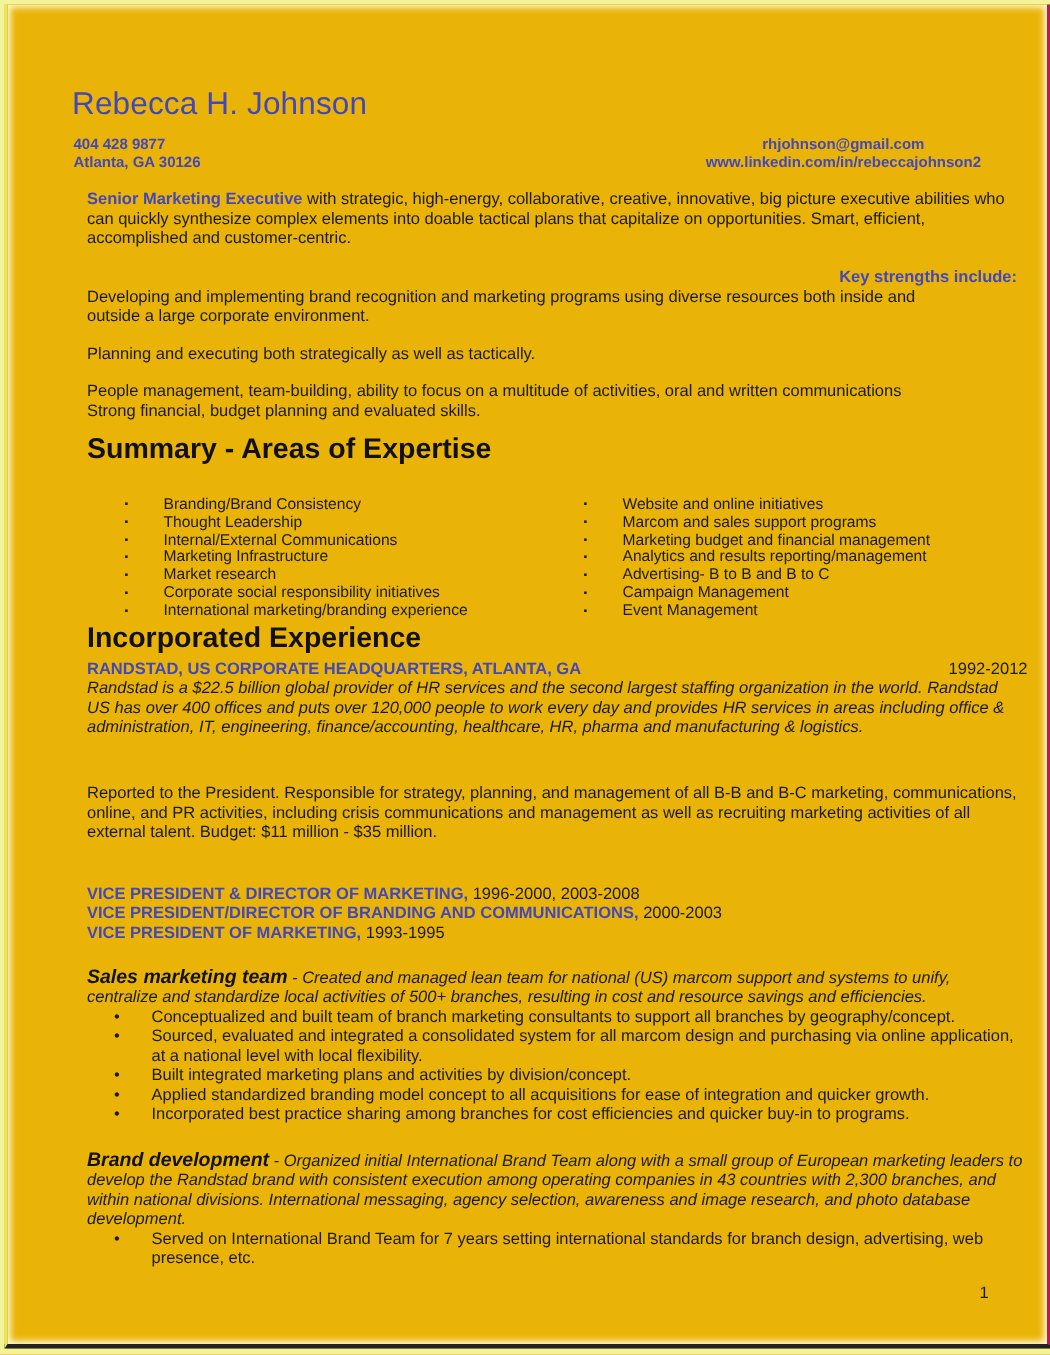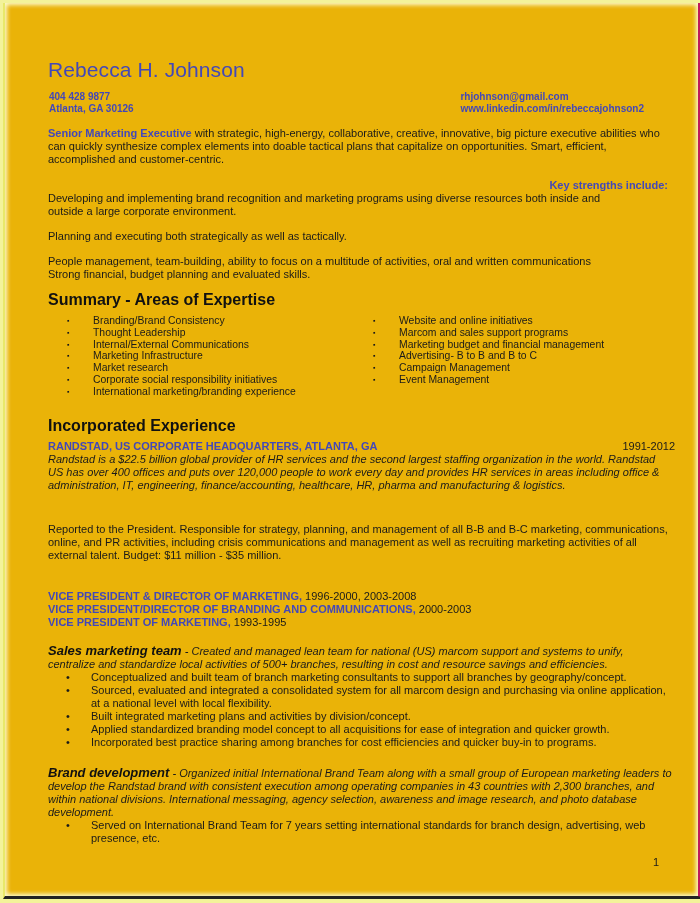--- a/index.html
+++ b/index.html
@@ -20,28 +20,28 @@
   }
   .blue { color:#4348b8; }
   .name {
     position:absolute; left:43px; top:55px;
     font-size:21px; color:#4348b8; letter-spacing:0.1px;
   }
   .contact-left, .contact-right {
     position:absolute; top:88px; font-size:10px; font-weight:bold; line-height:12px; color:#4348b8;
   }
   .contact-left { left:44px; }
-  .contact-right { right:54px; text-align:left; }
+  .contact-right { right:44px; text-align:center; }
   .block {
-    position:absolute; left:43px; width:620px; font-size:11px; line-height:13px;
+    position:absolute; left:53px; width:620px; font-size:11px; line-height:13px;
   }
   .block p { margin:0; }
-  .h2 { font-size:16px; font-weight:bold; color:#111; }
+  .h2 { font-size:19px; font-weight:bold; color:#111; }
   .bullets2 {
-    position:absolute; top:312px; font-size:10.4px; line-height:11.8px; list-style:none; margin:0; padding:0;
+    position:absolute; top:312px; font-size:10.4px; line-height:11.8px; list-style:none; margin:16px; padding:0;
   }
   .bullets2 li { position:relative; padding-left:26px; }
   .bullets2 li::before { content:"▪"; position:absolute; left:0; font-size:7px; top:0; }
   .job-title { font-weight:bold; color:#4348b8; }
   .italic { font-style:italic; }
   .dot-list { list-style:none; margin:0; padding:0; }
   .dot-list li { position:relative; padding-left:43px; }
   .dot-list li::before { content:"•"; position:absolute; left:18px; }
   .lead-bold { font-weight:bold; font-style:italic; font-size:13px; color:#111; }
   .pagenum { position:absolute; left:648px; top:853px; font-size:11px; }
@@ -82,31 +82,32 @@
     <li>Internal/External Communications</li>
     <li>Marketing Infrastructure</li>
     <li>Market research</li>
     <li>Corporate social responsibility initiatives</li>
     <li>International marketing/branding experience</li>
   </ul>
   <ul class="bullets2" style="left:368px;">
     <li>Website and online initiatives</li>
     <li>Marcom and sales support programs</li>
     <li>Marketing budget and financial management</li>
+    <li>Analytics and results reporting/management</li>
     <li>Advertising- B to B and B to C</li>
     <li>Campaign Management</li>
     <li>Event Management</li>
   </ul>
 
   <div class="block h2" style="top:416px;">Incorporated Experience</div>
 
   <div class="block" style="top:437px;">
     <p style="position:relative;">
       <span class="job-title">RANDSTAD, US CORPORATE HEADQUARTERS, ATLANTA, GA</span>
-      <span style="position:absolute; right:-7px;">1991-2012</span>
+      <span style="position:absolute; right:-7px;">1992-2012</span>
     </p>
     <p class="italic">Randstad is a $22.5 billion global provider of HR services and the second largest staffing organization in the world. Randstad US has over 400 offices and puts over 120,000 people to work every day and provides HR services in areas including office &amp; administration, IT, engineering, finance/accounting, healthcare, HR, pharma and manufacturing &amp; logistics.</p>
   </div>
 
   <div class="block" style="top:520px;">
     <p>Reported to the President. Responsible for strategy, planning, and management of all B-B and B-C marketing, communications, online, and PR activities, including crisis communications and management as well as recruiting marketing activities of all external talent.  Budget: $11 million - $35 million.</p>
   </div>
 
   <div class="block" style="top:587px;">
     <p><span class="job-title">VICE PRESIDENT &amp; DIRECTOR OF MARKETING,</span><span> 1996-2000, 2003-2008</span></p>

